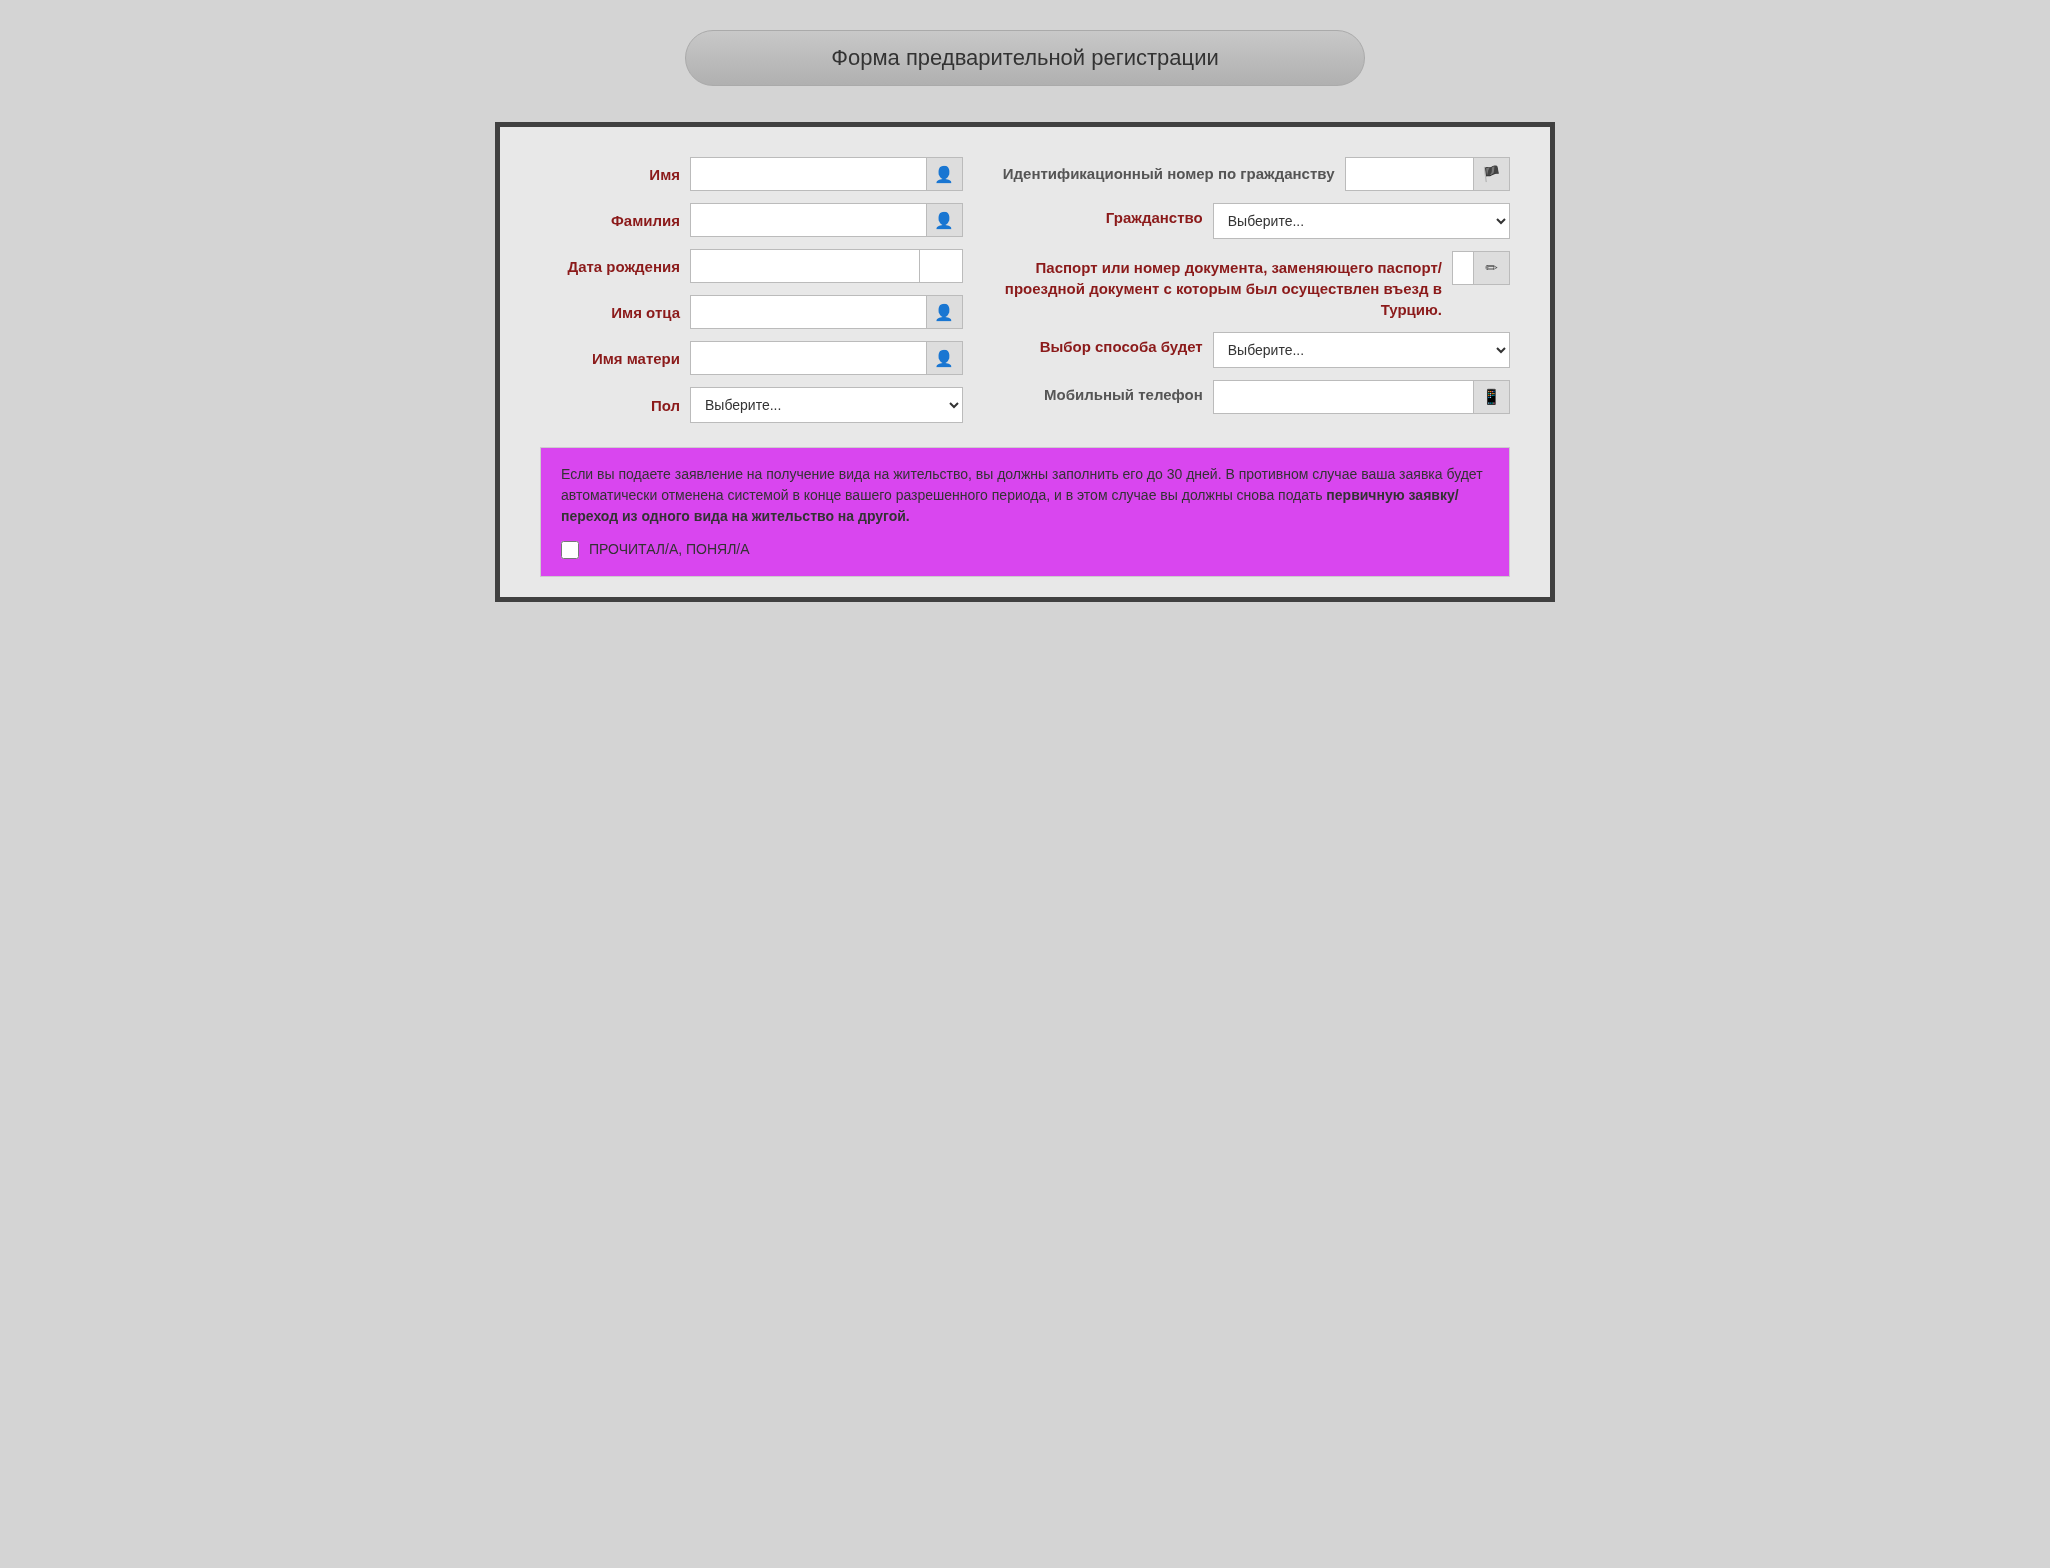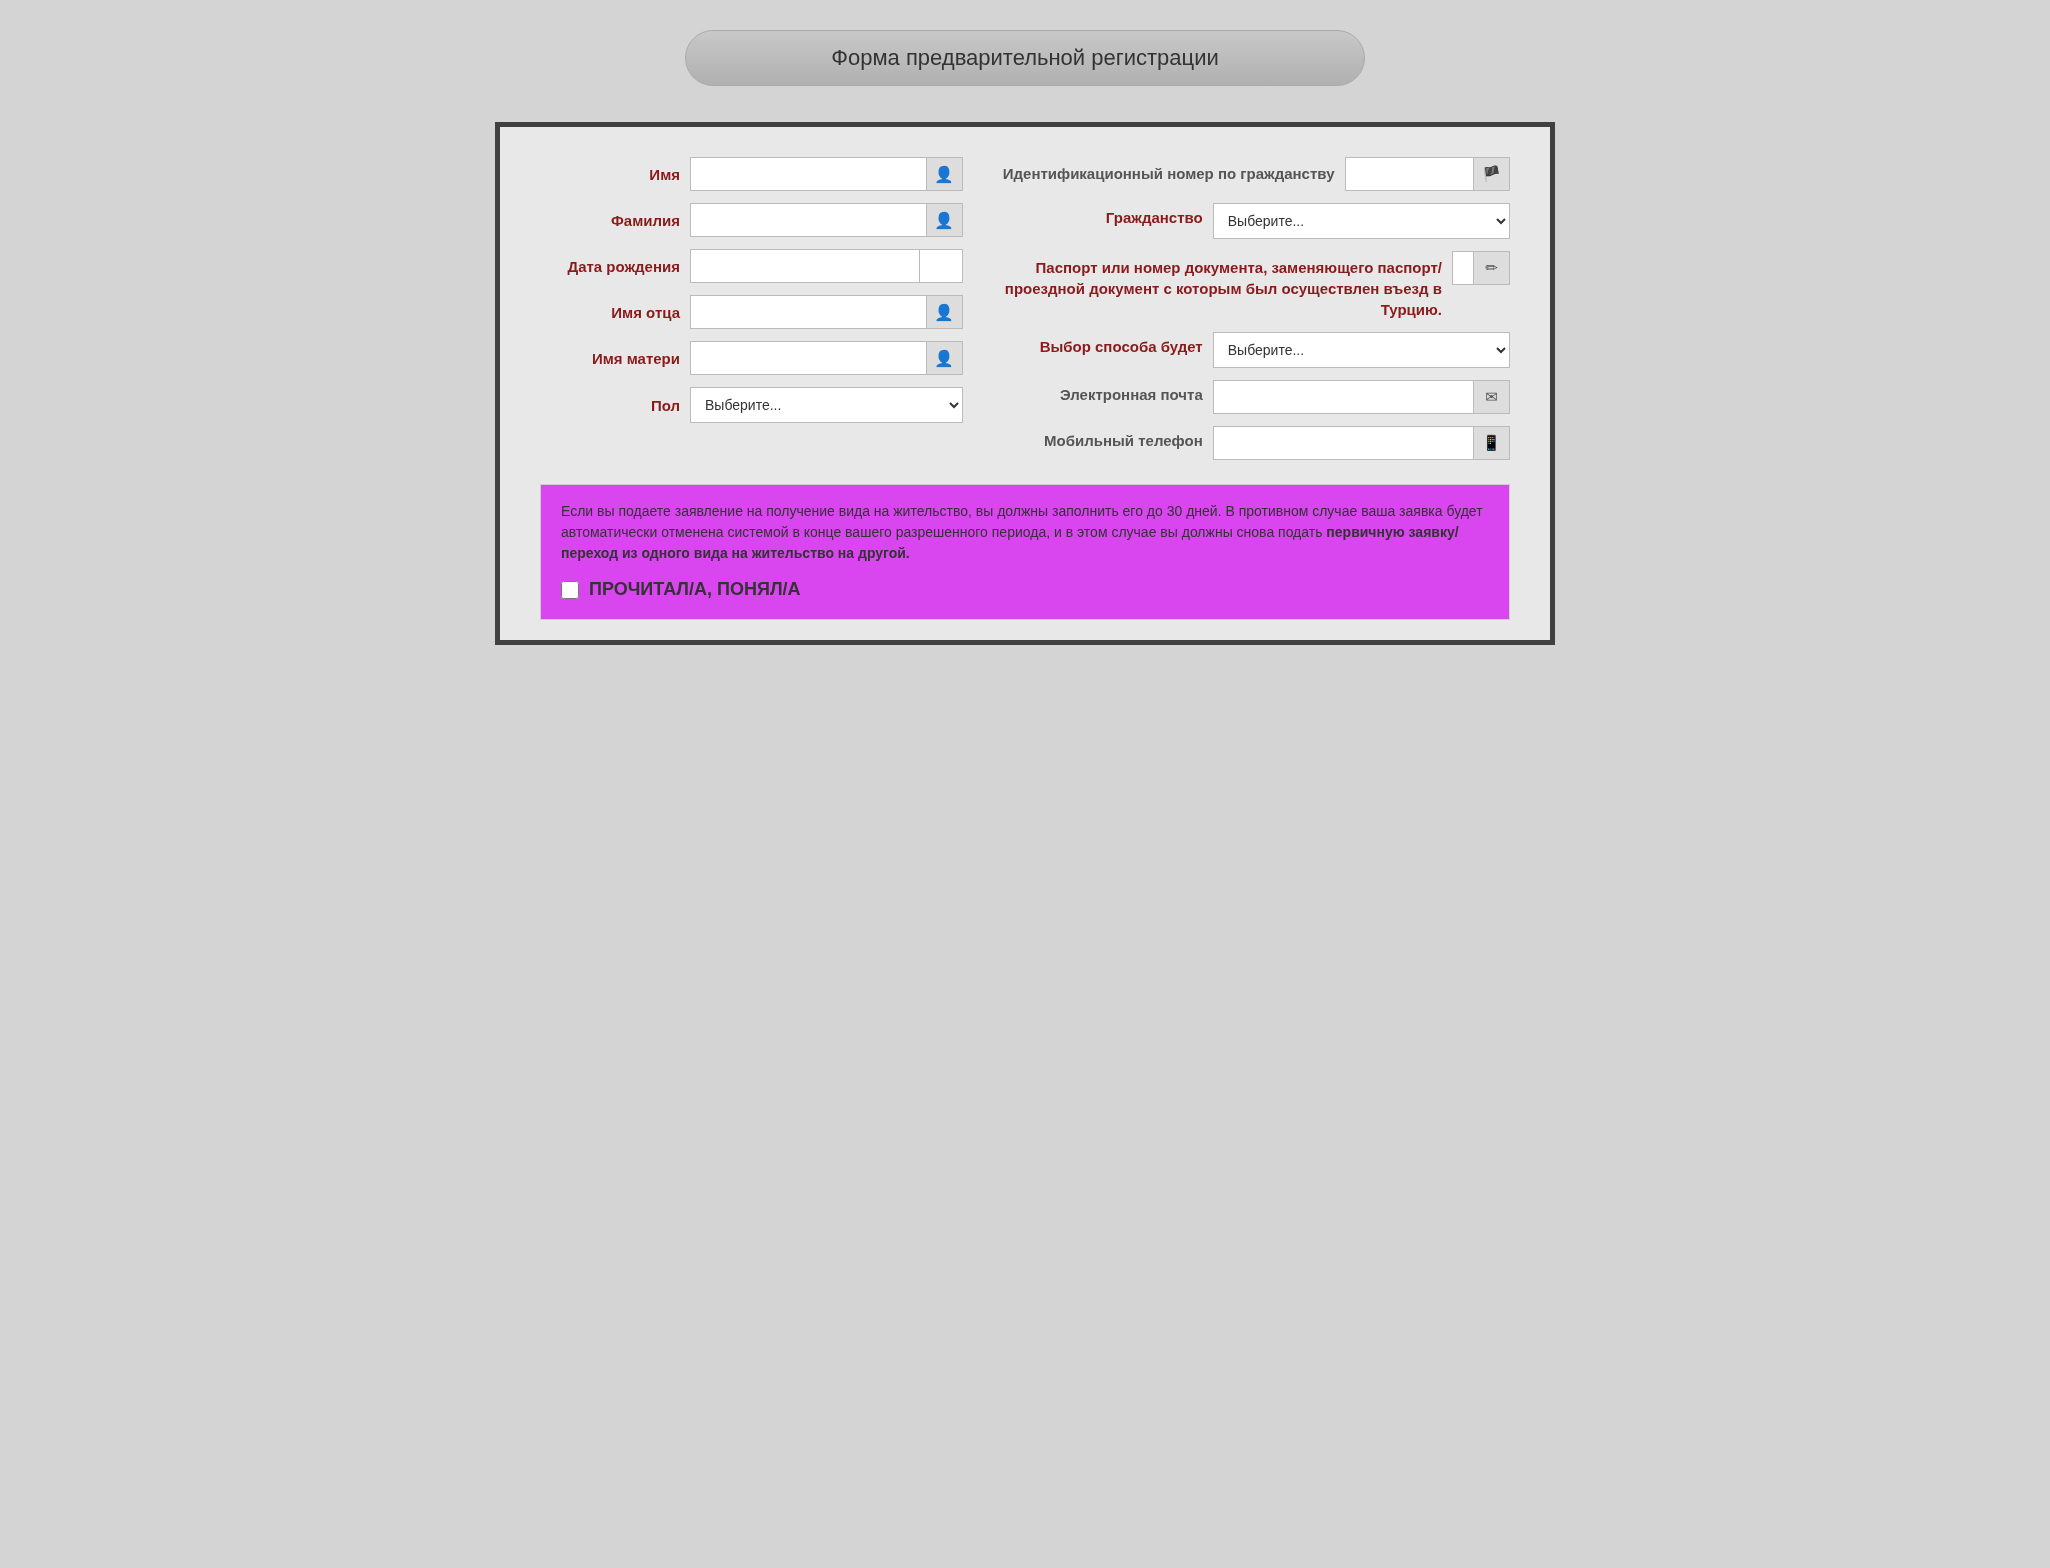--- a/index.html
+++ b/index.html
@@ -200,22 +200,22 @@
       gap: 10px;
     }
 
     .checkbox-row input[type="checkbox"] {
       width: 18px;
       height: 18px;
       cursor: pointer;
     }
 
     .checkbox-row label {
-      font-weight: bold;
-      font-size: 18px;
+      font-weight: normal;
+      font-size: 14px;
       cursor: pointer;
     }
 
     select {
       appearance: auto;
     }
 
     .dob-container {
       display: flex;
       gap: 0;
@@ -336,29 +336,20 @@
 
       <div class="right-field-row">
         <div class="right-label red">Выбор способа будет</div>
         <div class="right-input-area">
           <select>
             <option>Выберите...</option>
           </select>
         </div>
       </div>
 
-      <div class="right-field-row">
-        <div class="right-label">Электронная почта</div>
-        <div class="right-input-area">
-          <div class="right-input-with-icon">
-            <input type="text" style="">
-            <div class="icon-btn">✉</div>
-          </div>
-        </div>
-      </div>
 
       <div class="right-field-row">
         <div class="right-label">Мобильный телефон</div>
         <div class="right-input-area">
           <div class="right-input-with-icon">
             <input type="text" style="">
             <div class="icon-btn">📱</div>
           </div>
         </div>
       </div>

